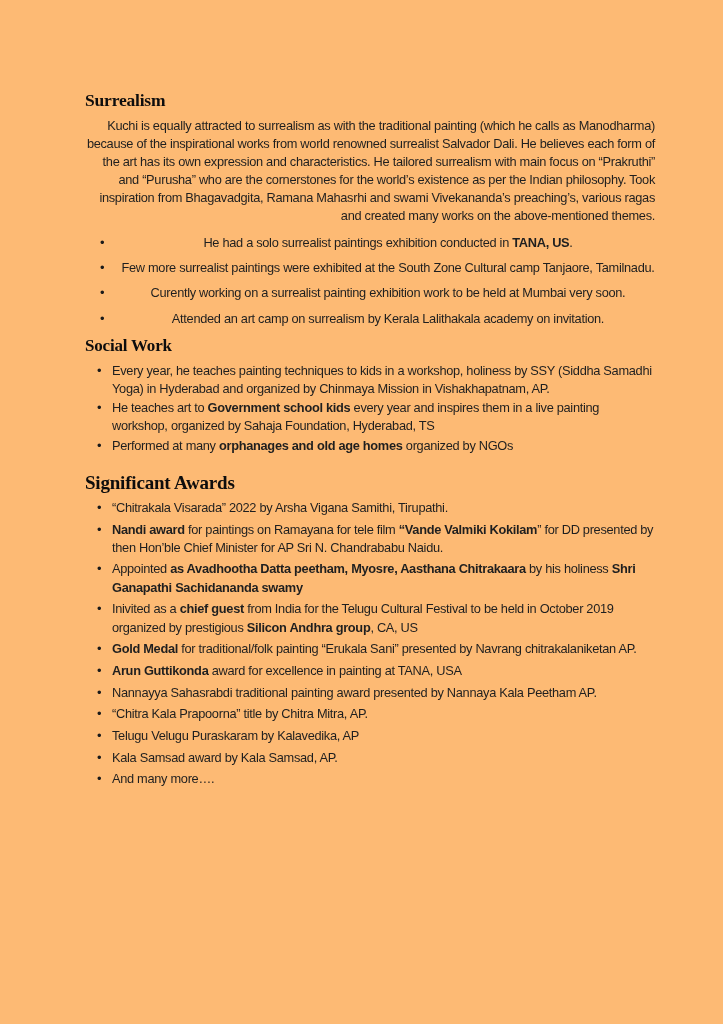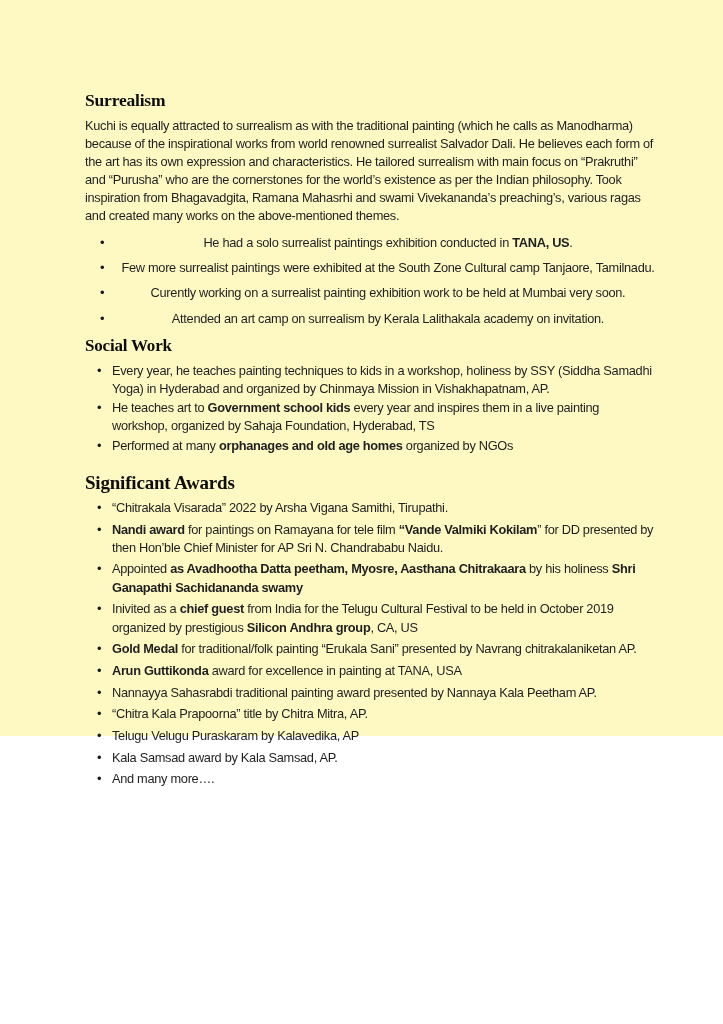--- a/index.html
+++ b/index.html
@@ -11,23 +11,23 @@
     width: 723px;
     height: 1024px;
     font-family: "Liberation Sans", "DejaVu Sans", sans-serif;
     color: #1f1f1f;
     overflow: hidden;
     -webkit-font-smoothing: antialiased;
   }
   .page {
     box-sizing: border-box;
     width: 723px;
-    height: 736px;
+    height: 1024px;
     padding: 89px 58px 0 85px;
-    background: #fef9c3;
+    background: #fdba74;
   }
   .doc-section h2 {
     font-family: "Liberation Serif", "DejaVu Serif", serif;
     font-weight: 700;
     color: #0d0d0d;
     margin: 0;
     letter-spacing: -0.2px;
   }
   .section-surrealism h2 {
     font-size: 17.5px;
@@ -45,20 +45,21 @@
     line-height: 24px;
     margin-top: 16px;
     margin-bottom: 4px;
   }
   p.body-text {
     margin: 0;
     width: 570px;
     font-size: 12.8px;
     line-height: 18px;
     letter-spacing: -0.3px;
+    text-align: right;
   }
   ul.bullet-list {
     list-style: none;
     margin: 0;
     padding: 0;
     width: 570px;
   }
   ul.bullet-list li {
     position: relative;
     font-size: 12.8px;

